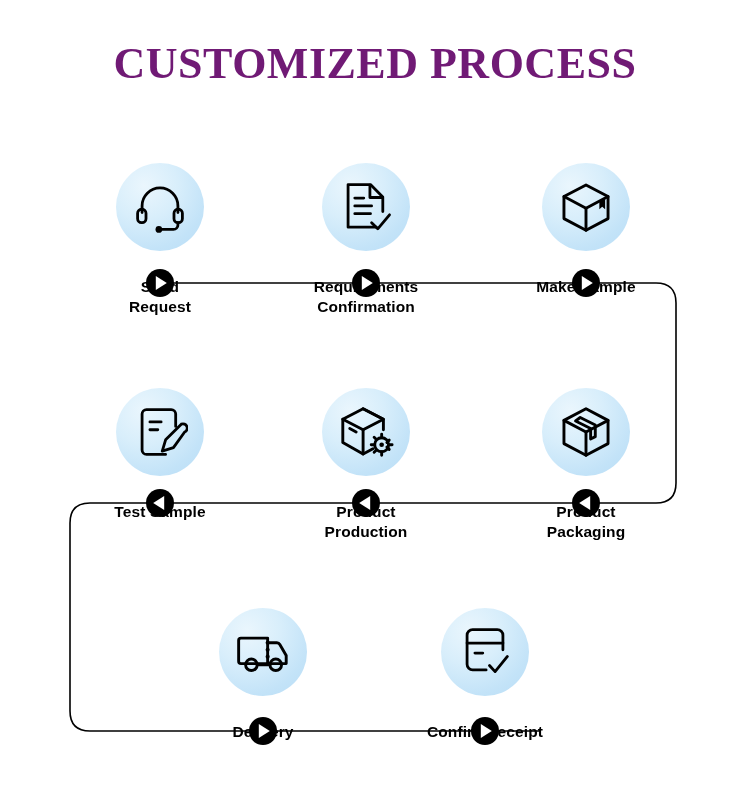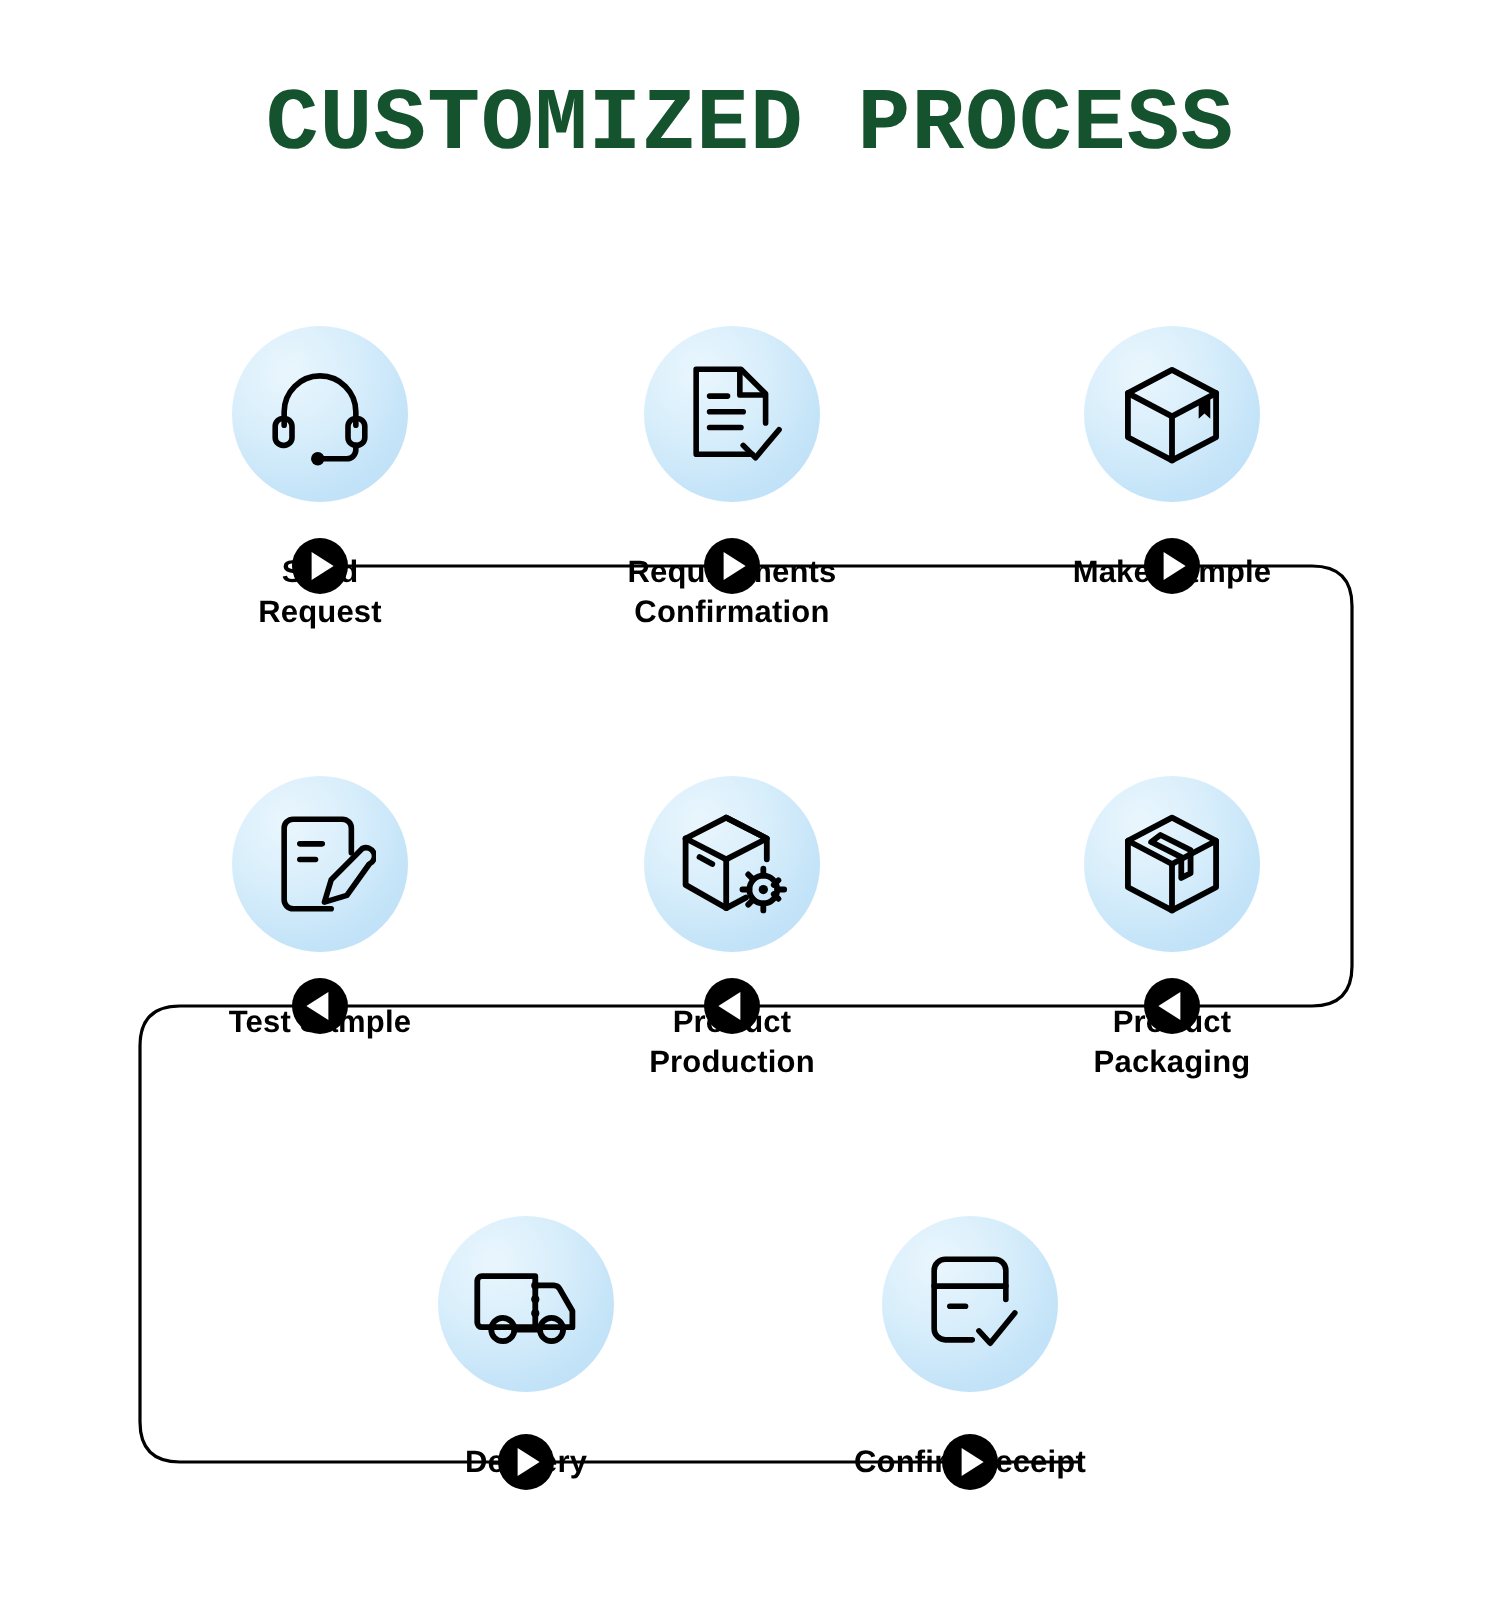--- a/index.html
+++ b/index.html
@@ -26,22 +26,22 @@
   
   .page-title {
     position: absolute;
     top: 38px;
     left: 0;
     width: 750px;
     text-align: center;
     font-size: 44px;
     font-weight: bold;
     letter-spacing: 0.5px;
-    color: #14532d;
-    font-family: Liberation Mono, monospace;
+    color: #701a75;
+    font-family: Liberation Serif, serif;
     white-space: nowrap;
   }
 
   
   #connectors {
     position: absolute;
     top: 0; left: 0;
     width: 750px;
     height: 800px;
     pointer-events: none;

